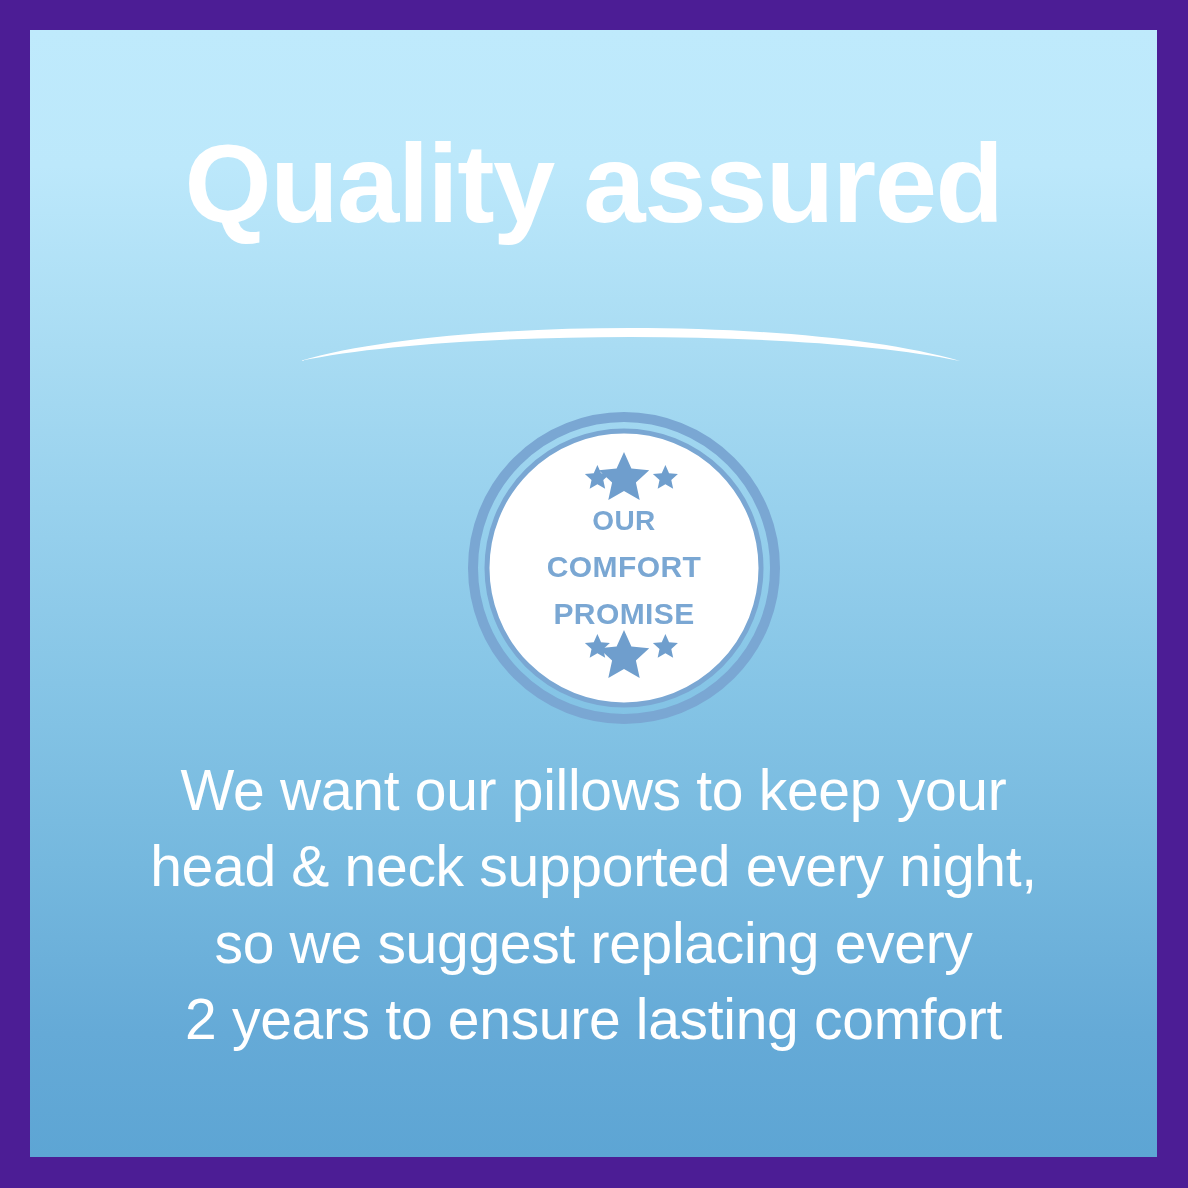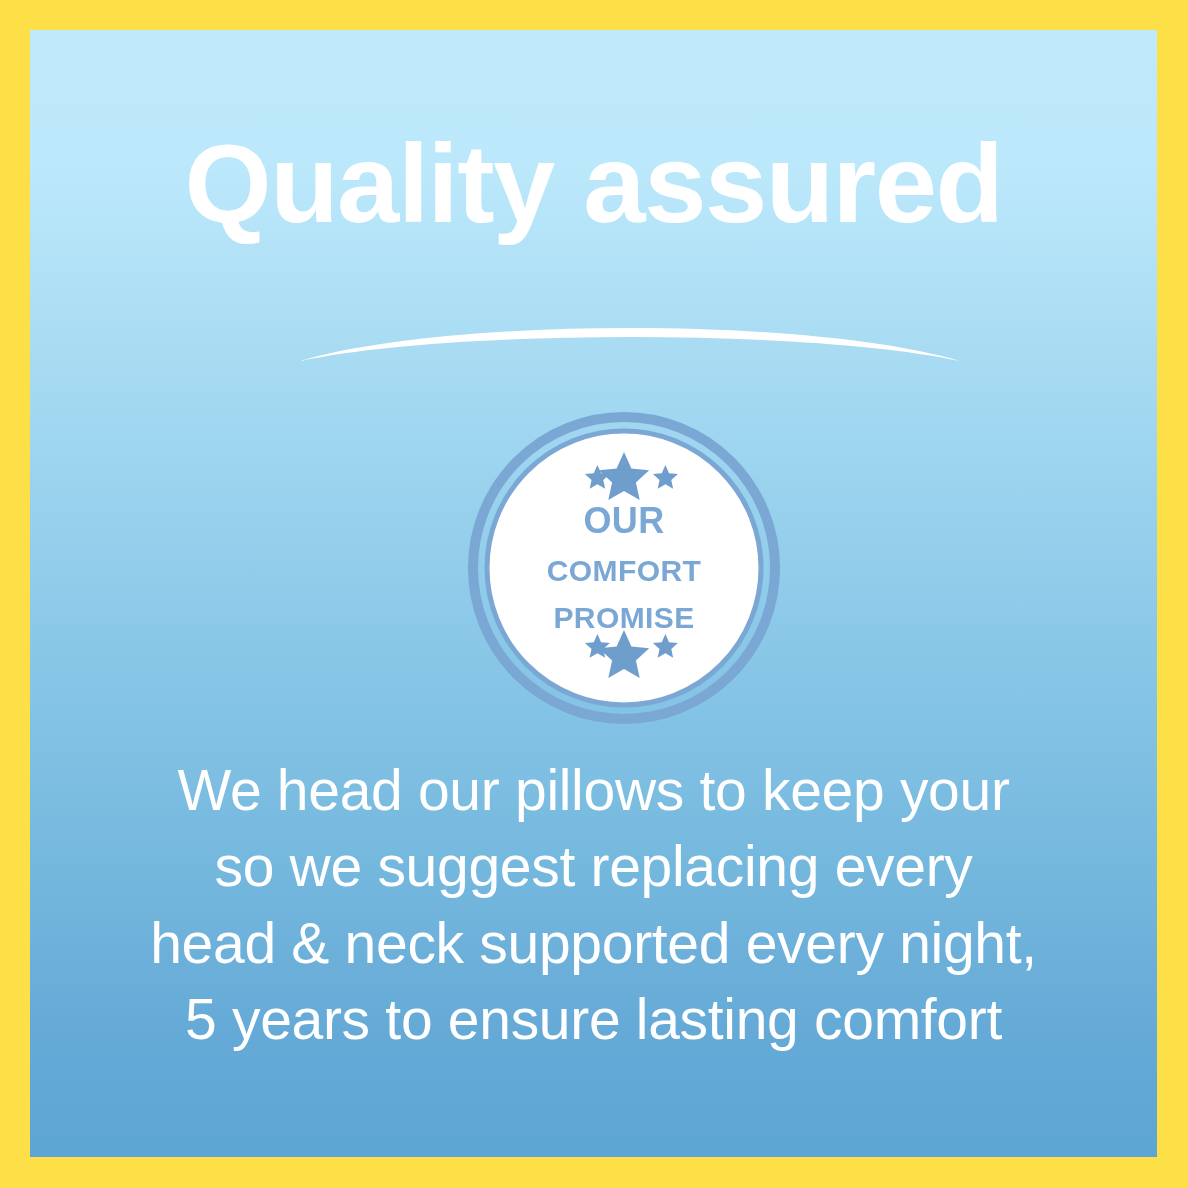--- a/index.html
+++ b/index.html
@@ -11,21 +11,21 @@
     width: 1188px;
     height: 1188px;
     overflow: hidden;
     font-family: "Liberation Sans", sans-serif;
   }
 
   #poster {
     position: relative;
     width: 1188px;
     height: 1188px;
-    background: #fde047;
+    background: #4c1d95;
     box-sizing: border-box;
   }
 
   
   .panel {
     position: absolute;
     left: 30px;
     top: 30px;
     width: 1127px;
     height: 1127px;
@@ -90,21 +90,21 @@
   }
   .seal-line {
     color: #7aa7d3;
     font-family: "Liberation Sans", sans-serif;
     font-weight: 700;
     letter-spacing: 0.4px;
     line-height: 1.0;
     text-align: center;
     white-space: nowrap;
   }
-  .seal-line.l1 { font-size: 36px; margin-bottom: 17px; }
+  .seal-line.l1 { font-size: 28px; margin-bottom: 17px; }
   .seal-line.l2 { font-size: 30px; margin-bottom: 17px; }
   .seal-line.l3 { font-size: 30px; text-align: center; }
 
   
   .body-copy {
     position: absolute;
     left: 0;
     top: 722px;
     width: 100%;
     text-align: center;
@@ -157,20 +157,20 @@
       </svg>
 
       <div class="seal-text">
         <div class="seal-line l1">OUR</div>
         <div class="seal-line l2">COMFORT</div>
         <div class="seal-line l3">PROMISE</div>
       </div>
     </div>
 
     <div class="body-copy">
-      <span class="ln">We head our pillows to keep your</span>
+      <span class="ln">We want our pillows to keep your</span>
+      <span class="ln">head &amp; neck supported every night,</span>
       <span class="ln">so we suggest replacing every</span>
-      <span class="ln">head &amp; neck supported every night,</span>
-      <span class="ln">5 years to ensure lasting comfort</span>
+      <span class="ln">2 years to ensure lasting comfort</span>
     </div>
 
   </div>
 </div>
 
 </body></html>

